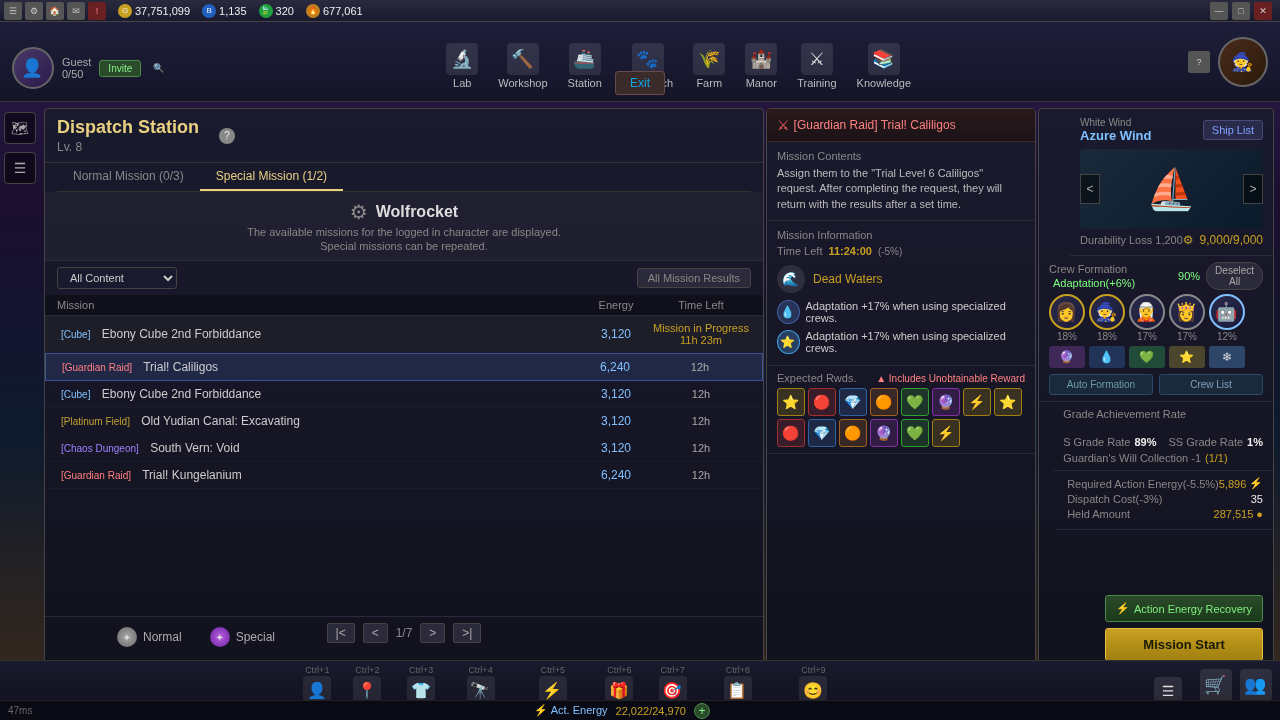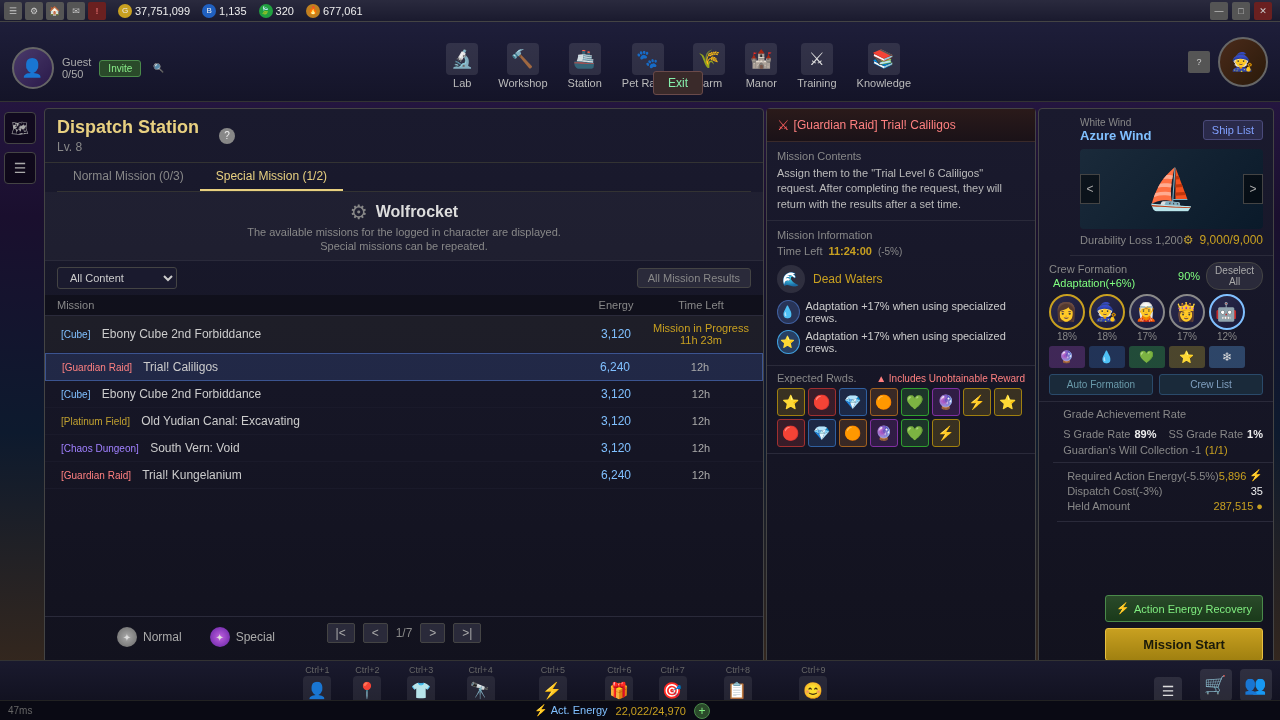--- a/index.html
+++ b/index.html
@@ -138,30 +138,29 @@
       width: 32px; height: 32px;
       background: rgba(255,255,255,0.1);
       border-radius: 4px;
       display: flex; align-items: center; justify-content: center;
       font-size: 18px;
     }
     .nav-label { font-size: 11px; color: #bbb; }
     .exit-btn {
       background: #3a2a2a;
       border: 1px solid #6a4a4a;
-      color: #86efac;
+      color: #0ea5e9;
       padding: 4px 14px;
       border-radius: 3px;
       font-size: 12px;
       cursor: pointer;
       position: absolute;
       left: 50%;
       transform: translateX(-50%);
       bottom: 6px;
-      margin-left: 38px;
     }
     .nav-right {
       display: flex;
       align-items: center;
       gap: 8px;
       padding: 0 12px;
       margin-bottom: 10px;
     }
 
     
@@ -618,21 +617,21 @@
       border-radius: 3px;
       font-size: 10px;
       cursor: pointer;
       text-align: center;
     }
 
     .grade-section {
       padding: 6px 10px;
       border-bottom: 1px solid #2a2a3a;
     }
-    .grade-title { color: #888; font-size: 11px; margin-bottom: 8px; }
+    .grade-title { color: #888; font-size: 11px; margin-bottom: 16px; }
     .grade-row {
       display: flex;
       align-items: center;
       gap: 12px;
       font-size: 11px;
     }
     .grade-item { display: flex; align-items: center; gap: 4px; }
     .grade-label { color: #888; }
     .grade-value { color: #eee; font-weight: bold; }
     .guardian-will-row {

